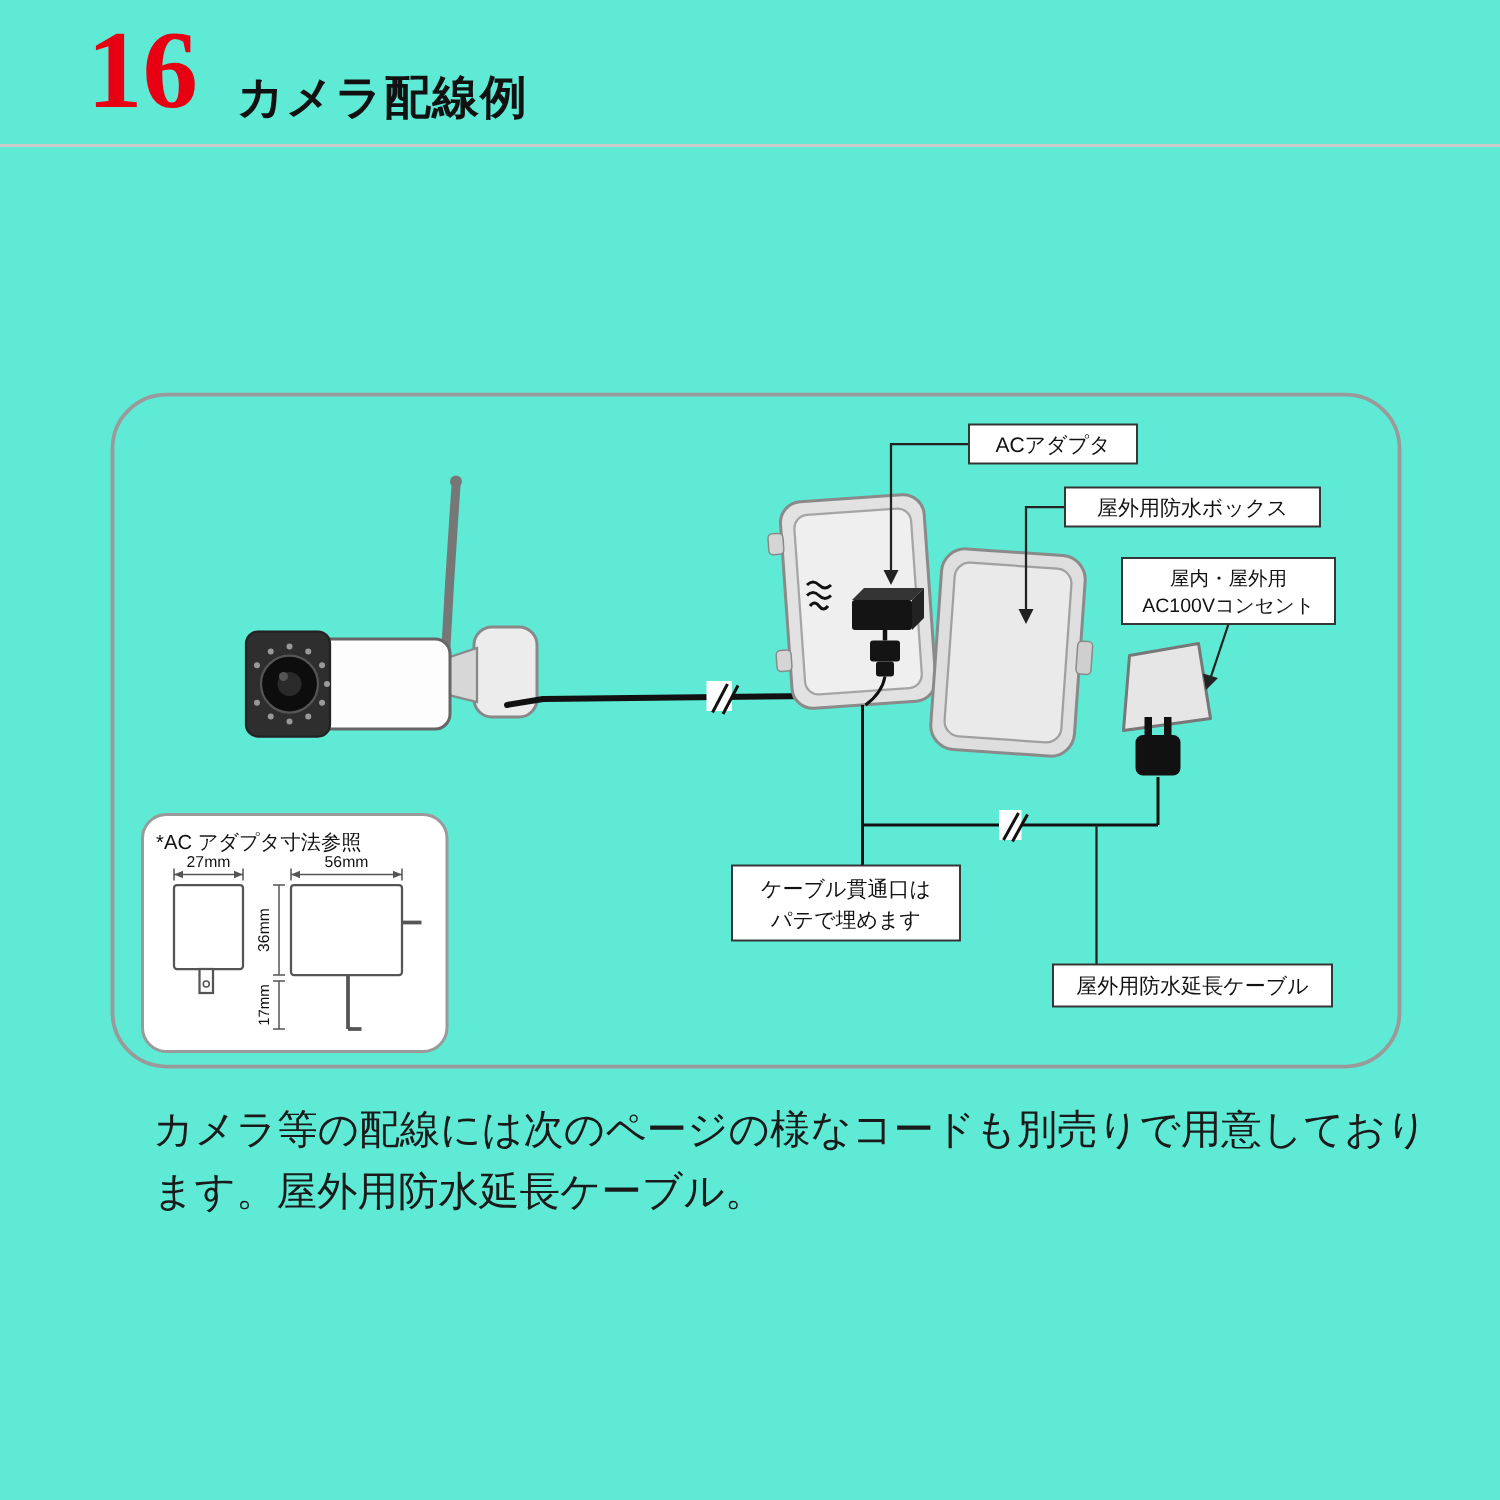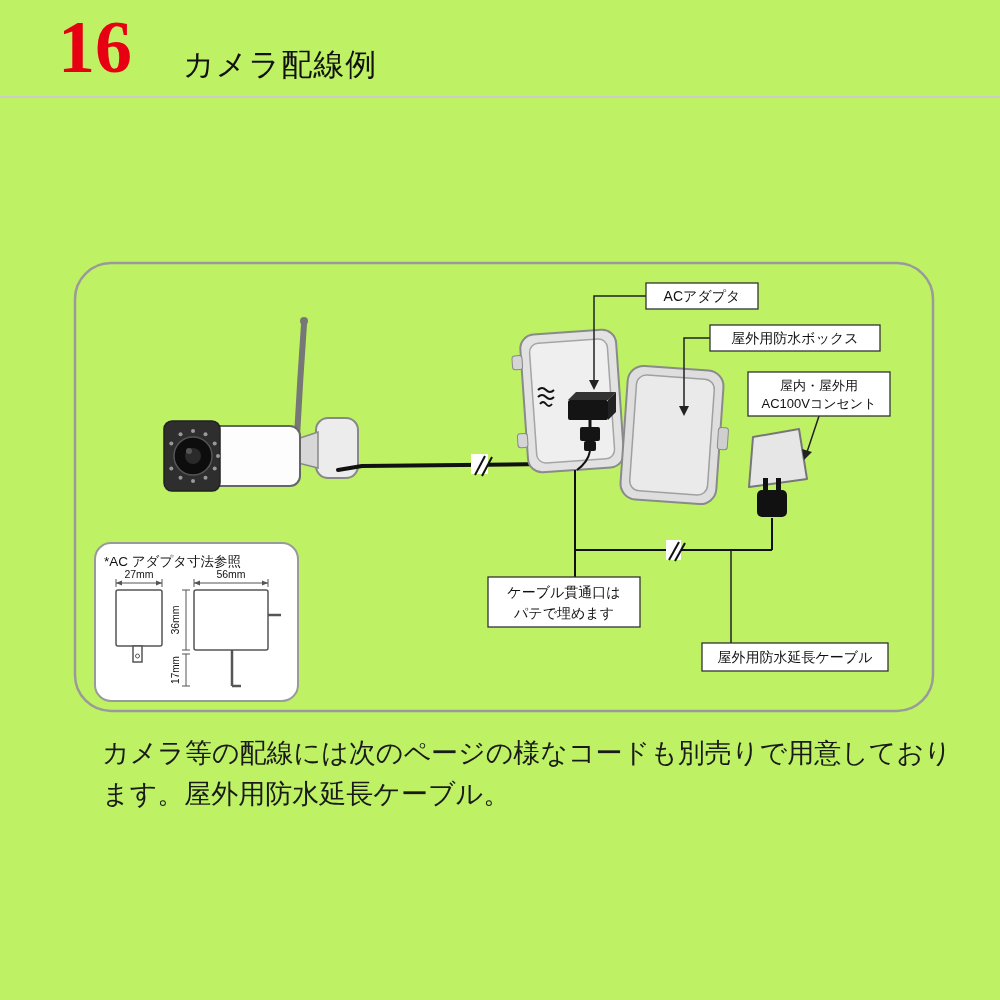--- a/index.html
+++ b/index.html
@@ -1,27 +1,27 @@
 <!DOCTYPE html>
 <html><head>
 <meta charset="utf-8">
 <style>
   html,body{margin:0;padding:0;background:#ffffff;}
   #page{
-    position:relative;width:1000px;height:1000px;background:#bef264;overflow:hidden;
+    position:relative;width:1000px;height:1000px;background:#5eead4;overflow:hidden;
     font-family:"Liberation Sans","DejaVu Sans",sans-serif;
   }
   .page-number{
     position:absolute;left:58px;top:10px;
     font-family:"Liberation Serif","DejaVu Serif",serif;
     font-weight:700;font-size:74px;line-height:1;color:#e60012;
   }
   .page-title{
-    position:absolute;left:183px;top:44px;
-    font-size:31px;font-weight:400;color:#111111;letter-spacing:1px;
+    position:absolute;left:158px;top:44px;
+    font-size:31px;font-weight:700;color:#111111;letter-spacing:1px;
   }
   .header-divider{
     position:absolute;left:0;top:96px;width:1000px;height:2px;background:#cccccc;
   }
   .diagram-svg{position:absolute;left:0;top:0;}
   svg text{
     font-family:"Liberation Sans","DejaVu Sans",sans-serif;
     fill:#111111;
   }
   .callout-rect{fill:#ffffff;stroke:#333333;stroke-width:1.3px;}

